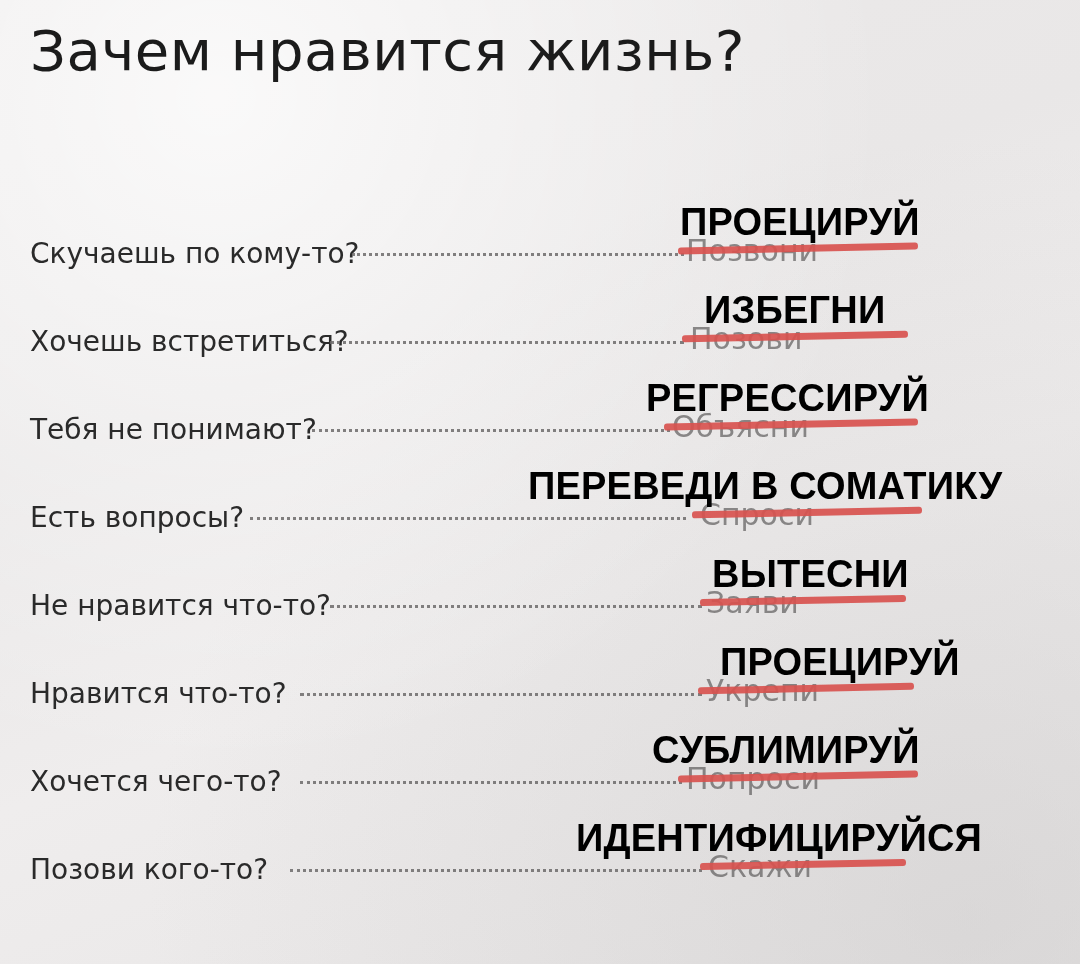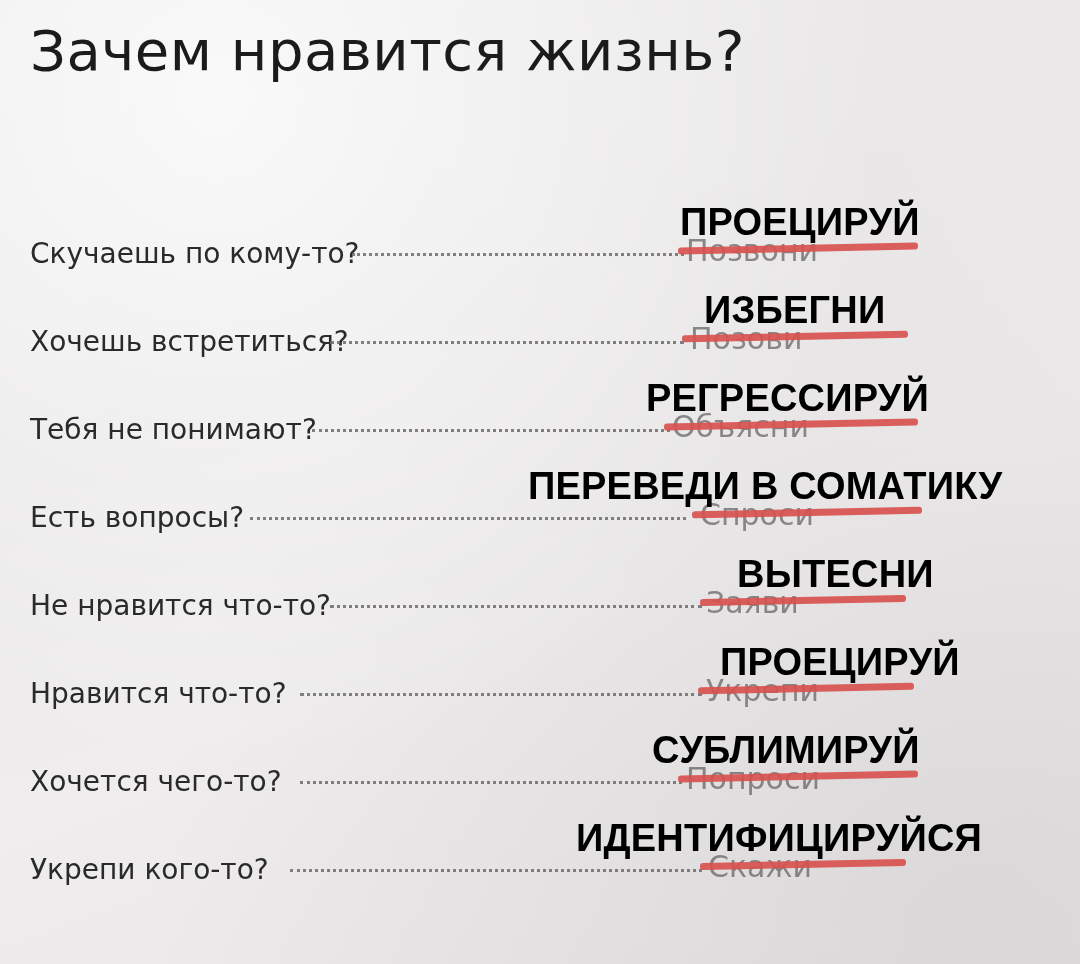--- a/index.html
+++ b/index.html
@@ -141,41 +141,41 @@
       <div class="orig" style="left:700px;">Спроси</div>
       <div class="strike" style="left:692px; width:230px; bottom:26px;"></div>
       <div class="answer" style="left:528px;">ПЕРЕВЕДИ В СОМАТИКУ</div>
     </div>
 
     <div class="row">
       <div class="question">Не нравится что-то?</div>
       <div class="leader" style="left:330px; width:372px;"></div>
       <div class="orig" style="left:706px;">Заяви</div>
       <div class="strike" style="left:700px; width:206px; bottom:26px;"></div>
-      <div class="answer" style="left:712px;margin-left:25px;">ВЫТЕСНИ</div>
+      <div class="answer" style="left:712px;">ВЫТЕСНИ</div>
     </div>
 
     <div class="row">
       <div class="question">Нравится что-то?</div>
       <div class="leader" style="left:300px; width:402px;"></div>
       <div class="orig" style="left:706px;">Укрепи</div>
       <div class="strike" style="left:698px; width:216px; bottom:26px;"></div>
       <div class="answer" style="left:720px;margin-top:24px;">ПРОЕЦИРУЙ</div>
     </div>
 
     <div class="row">
       <div class="question">Хочется чего-то?</div>
       <div class="leader" style="left:300px; width:382px;"></div>
       <div class="orig" style="left:686px;">Попроси</div>
       <div class="strike" style="left:678px; width:240px; bottom:26px;"></div>
       <div class="answer" style="left:652px;">СУБЛИМИРУЙ</div>
     </div>
 
     <div class="row">
-      <div class="question">Укрепи кого-то?</div>
+      <div class="question">Позови кого-то?</div>
       <div class="leader" style="left:290px; width:412px;"></div>
       <div class="orig" style="left:708px;">Скажи</div>
       <div class="strike" style="left:700px; width:206px; bottom:26px;"></div>
       <div class="answer" style="left:576px;">ИДЕНТИФИЦИРУЙСЯ</div>
     </div>
 
   </div>
 </div>
 
 </body></html>

